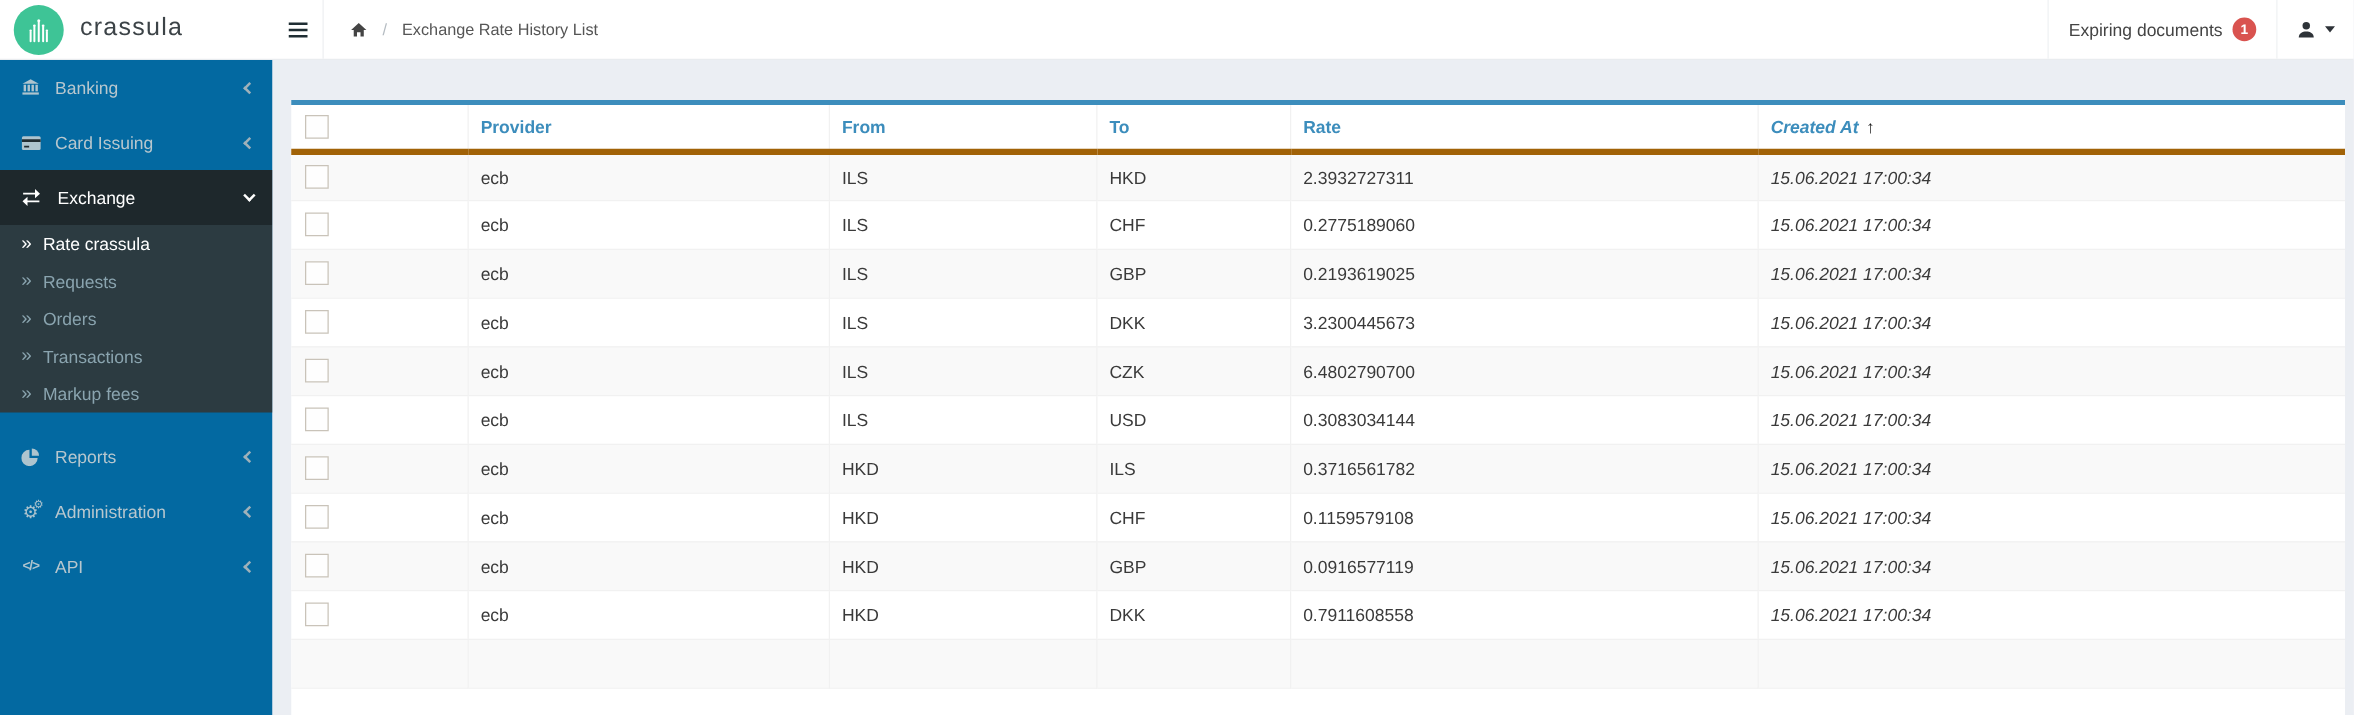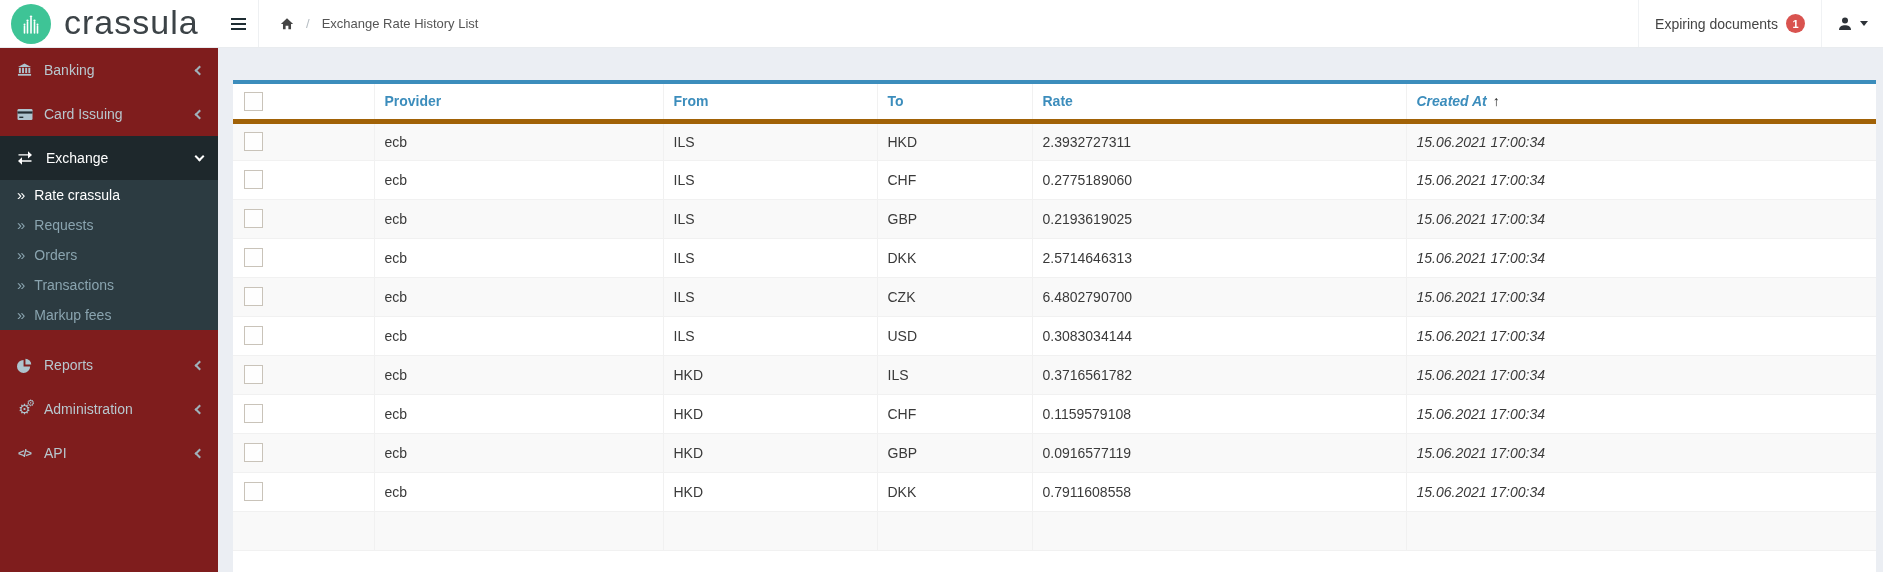--- a/index.html
+++ b/index.html
@@ -9,40 +9,40 @@
     background:#ebeef3; color:#333; position:relative; font-size:14px;
   }
 
   
   .navbar { position:absolute; top:0; left:0; width:1883px; height:48px;
             background:#fff; display:flex; align-items:stretch; z-index:5;
             border-bottom:1px solid #e9ecef; }
   .logo { width:218px; display:flex; align-items:center; padding-left:11px; gap:13px; cursor:pointer; }
   .logo-circle { width:40px; height:40px; border-radius:50%; background:#3ec496;
                  display:flex; align-items:center; justify-content:center; flex:none; }
-  .logo-text { font-size:34px; color:#3c4347; letter-spacing:1px; line-height:1; padding-bottom:3px; }
+  .logo-text { font-size:20px; color:#3c4347; letter-spacing:1px; line-height:1; padding-bottom:3px; }
   .hamburger { width:41px; display:flex; flex-direction:column; align-items:center;
                justify-content:center; gap:3px; border-right:1px solid #eef0f2;
                background:none; border-top:none; border-left:none; border-bottom:none; cursor:pointer; }
   .hamburger i { display:block; width:15px; height:2px; background:#1f2d33; }
   .breadcrumb { display:flex; align-items:center; gap:12px; margin-left:21px; color:#555; font-size:13px; }
   .bc-home { color:#444; display:flex; cursor:pointer; }
   .bc-sep { color:#b5bcc2; }
   .nav-right { margin-left:auto; display:flex; align-items:stretch; }
   .expiring { display:flex; align-items:center; gap:8px; padding:14px 16px;
               border-left:1px solid #f0f2f4; border-right:1px solid #f0f2f4;
               color:#444; font-size:14px; cursor:pointer; }
   .badge-red { min-width:19px; height:19px; border-radius:50%; background:#d9534f; color:#fff;
                font-size:11px; font-weight:bold; display:flex; align-items:center; justify-content:center; }
   .user-menu { display:flex; align-items:center; gap:7px; padding:0 15px; cursor:pointer; color:#2e3338; }
   .caret-down { width:0; height:0; border-left:4px solid transparent; border-right:4px solid transparent;
                 border-top:5px solid #2e3338; display:inline-block; }
 
   
-  .sidebar { position:absolute; top:48px; left:0; width:218px; bottom:0; background:#7f1d1d;text-align:right; }
+  .sidebar { position:absolute; top:48px; left:0; width:218px; bottom:0; background:#0369a1;text-align:right; }
   .s-item { height:44px; display:flex; align-items:center; gap:10px; padding:0 15px;
             color:#b8c7ce; cursor:pointer; }
   .s-item.open { background:#1e282c; color:#fff;gap:12px; }
   .s-icon { width:19px; display:flex; justify-content:center; color:#aec4ce; flex:none; }
   .s-item.open .s-icon { color:#fff; }
   .chev { margin-left:auto; width:7px; height:7px; border-style:solid; border-color:#9fb1ba;
           border-width:0 2px 2px 0; flex:none; }
   .chev-left { transform:rotate(135deg); }
   .chev-open { transform:rotate(45deg); border-color:#fff; margin-top:-3px; }
   .s-sub { background:#2c3b41; }
@@ -278,21 +278,21 @@
           <td>ILS</td>
           <td>GBP</td>
           <td>0.2193619025</td>
           <td>15.06.2021 17:00:34</td>
         </tr>
         <tr>
           <td><span class="cb"></span></td>
           <td>ecb</td>
           <td>ILS</td>
           <td>DKK</td>
-          <td>2.5714646313</td>
+          <td>3.2300445673</td>
           <td>15.06.2021 17:00:34</td>
         </tr>
         <tr class="striped">
           <td><span class="cb"></span></td>
           <td>ecb</td>
           <td>ILS</td>
           <td>CZK</td>
           <td>6.4802790700</td>
           <td>15.06.2021 17:00:34</td>
         </tr>

